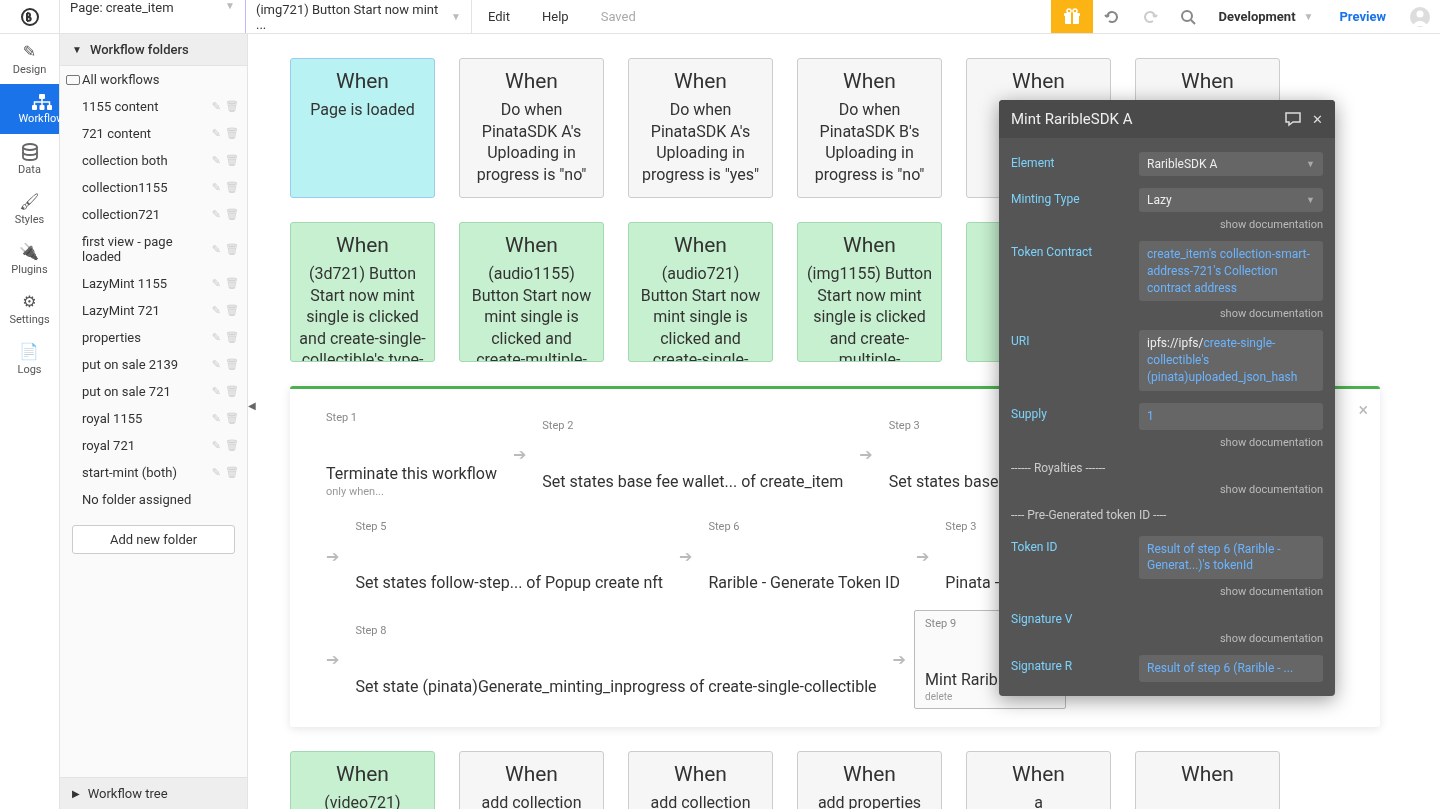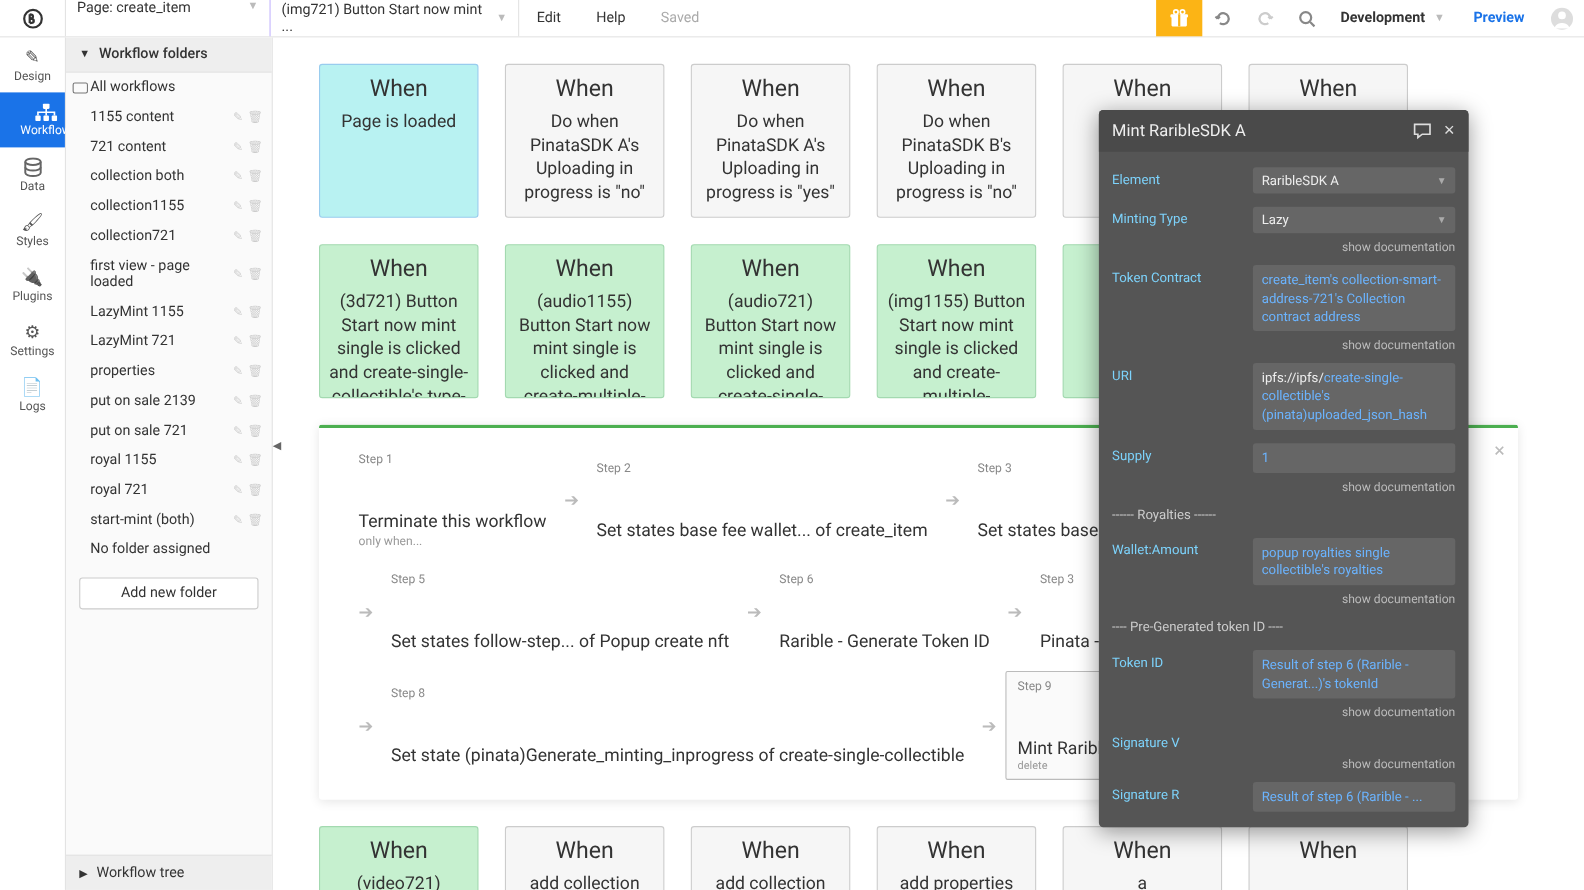--- a/index.html
+++ b/index.html
@@ -512,26 +512,20 @@
     <div class="prop-row">
       <div class="prop-label">Supply</div>
       <div class="prop-value">
           <div class="txt"><span class="link">1</span></div>
         </div>
     </div>
     <div class="showdoc">show documentation</div>
 
     <div class="section-div">------ Royalties ------</div>
 
-    <div class="prop-row">
-      <div class="prop-label">Wallet:Amount</div>
-      <div class="prop-value">
-          <div class="txt"><span class="link">popup royalties single collectible's royalties</span></div>
-        </div>
-    </div>
     <div class="showdoc">show documentation</div>
 
     <div class="section-div">---- Pre-Generated token ID ----</div>
 
     <div class="prop-row">
       <div class="prop-label">Token ID</div>
       <div class="prop-value">
           <div class="txt"><span class="link">Result of step 6 (Rarible - Generat...)'s tokenId</span></div>
         </div>
     </div>

